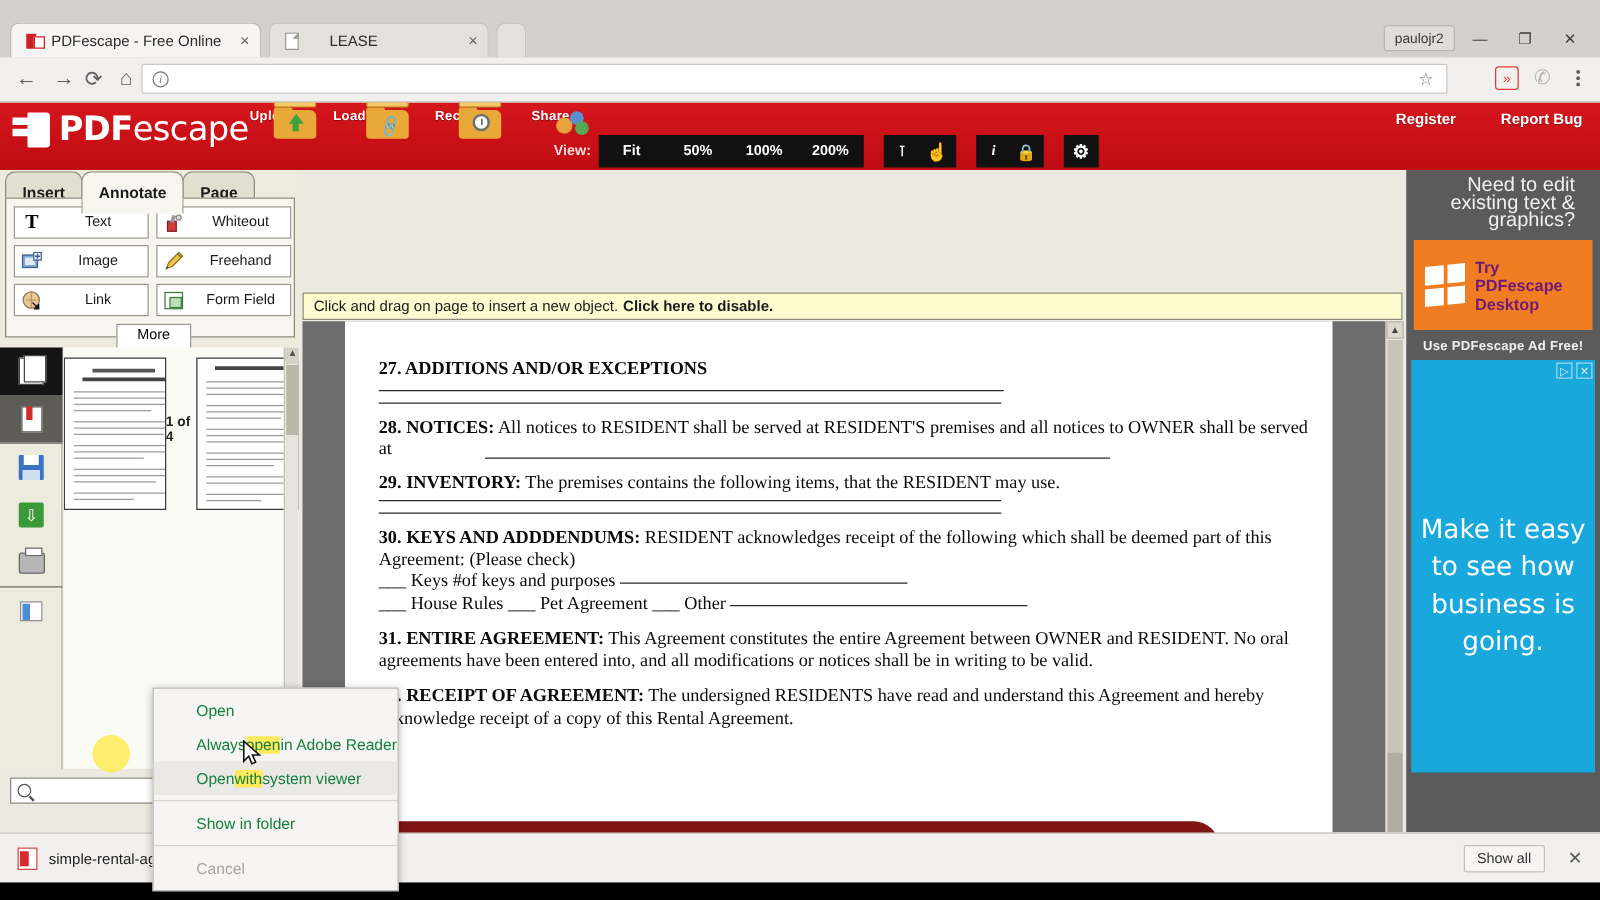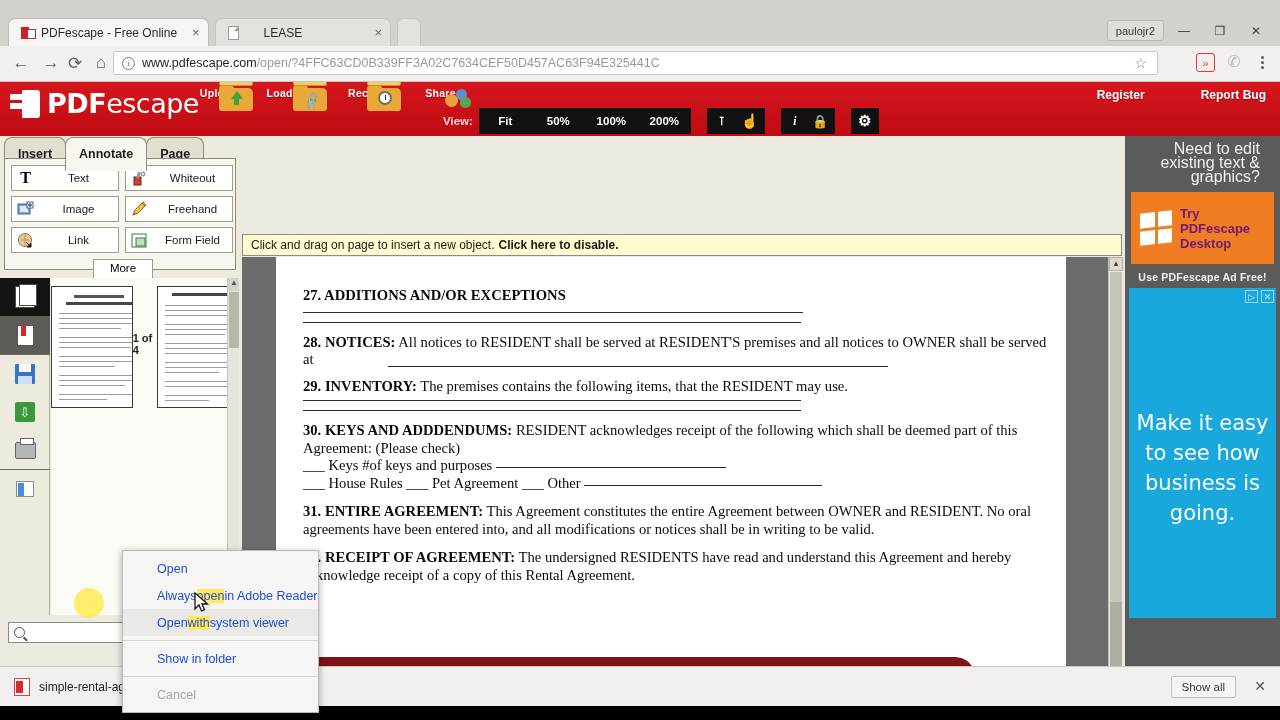--- a/index.html
+++ b/index.html
@@ -107,21 +107,21 @@
   .arrow-up-stem { position:absolute; left:15px; top:12px; width:5px; height:7px; background:#3fa23f; }
   .link-glyph { position:absolute; left:11px; top:8px; font-size:13px; color:#6b90c6; transform:rotate(-30deg); }
   .clock { position:absolute; left:11px; top:5px; width:14px; height:14px; border-radius:50%; background:#fff; border:2px solid #6f6f6f; }
   .clock:after { content:""; position:absolute; left:5px; top:2px; width:1.5px; height:5px; background:#333; }
   .share-glyph { width:34px; height:26px; margin:0 auto; position:relative; }
   .sg { position:absolute; border-radius:50%; }
   .sg.a { left:4px; top:8px; width:13px; height:13px; background:#e8a23c; }
   .sg.b { left:15px; top:3px; width:11px; height:11px; background:#5b8fd0; }
   .sg.c { left:19px; top:11px; width:11px; height:11px; background:#58a758; }
 
-  .hdr-links { position:absolute; right:14px; top:6px; display:flex; gap:56px; }
+  .hdr-links { position:absolute; right:14px; top:6px; display:flex; gap:36px; }
   .hdr-link { font-size:12px; font-weight:bold; color:#fff; cursor:pointer; text-shadow:0 1px 0 #8b0a0e; }
 
   .view-area { position:absolute; left:443px; top:26px; display:flex; align-items:center; gap:0; }
   .view-label { font-size:11.5px; color:#ffd9d9; font-weight:bold; margin-right:6px; }
   .vgroup { background:#111; display:flex; align-items:center; height:26px; }
   .vbtn { min-width:53px; height:26px; display:flex; align-items:center; justify-content:center;
           font-size:11.5px; font-weight:bold; color:#fff; cursor:pointer; }
   .vgap { width:16px; }
   .vgroup.tools { padding:0 4px; gap:6px; }
   .vgroup.gear { width:28px; justify-content:center; }
@@ -224,21 +224,21 @@
   .ad-ctrl { width:13px; height:13px; border:1px solid #9fd6ee; color:#cfeaf7; font-size:9px;
              display:flex; align-items:center; justify-content:center; cursor:pointer; }
   .ad-blue-txt { position:absolute; left:0; right:0; top:120px; text-align:center;
                  font-size:21px; color:#fff; line-height:30px; font-family:"DejaVu Sans", sans-serif; }
 
   
   .ctxmenu {
     position:absolute; left:122px; top:550px; width:197px; background:#f7f5f3;
     border:1px solid #bcb8b3; box-shadow:0 2px 7px rgba(0,0,0,.35); z-index:50; padding:4px 0;
   }
-  .ctx-item { height:27px; display:flex; align-items:center; padding-left:34px; font-size:12.5px; color:#1d4ed8; cursor:pointer; position:relative; }
+  .ctx-item { height:27px; display:flex; align-items:center; padding-left:34px; font-size:12.5px; color:#15803d; cursor:pointer; position:relative; }
   .ctx-item.hover { background:#ebe9e6; }
   .ctx-item.disabled { color:#a9a6a1; cursor:default; }
   .ctx-sep { height:1px; background:#d9d6d1; margin:4px 0; }
   .hl { background:#ffe95c; }
   .cursor-dot { position:absolute; left:74px; top:588px; width:30px; height:30px; border-radius:50%;
                 background:rgba(255,233,60,.75); z-index:51; }
   .cursor { position:absolute; left:194px; top:592px; z-index:52; }
 
   
   .dlbar { position:absolute; left:0; top:666px; width:1280px; height:40px; background:#f2f0ee; border-top:1px solid #c9c5c0; }
@@ -284,21 +284,20 @@
   </div>
 
   <div class="navbar"></div>
   <div class="navbtn" style="left:8px;">←</div>
   <div class="navbtn" style="left:38px;">→</div>
   <div class="navbtn" style="left:62px;">⟳</div>
   <div class="navbtn" style="left:88px;">⌂</div>
 
   <div class="omnibox">
     <span class="info-circle">i</span>
-    <span class="url"><b>www.pdfescape.com</b><span>/open/?4FFC63CD0B339FF3A02C7634CEF50D457AC63F94E325441C</span></span>
     <span class="star">☆</span>
   </div>
   <div class="ext-red">»</div>
   <div class="ext-pdf">✆</div>
   <div class="menu-dots">
       <span></span>
       <span></span>
       <span></span>
     </div>
 

